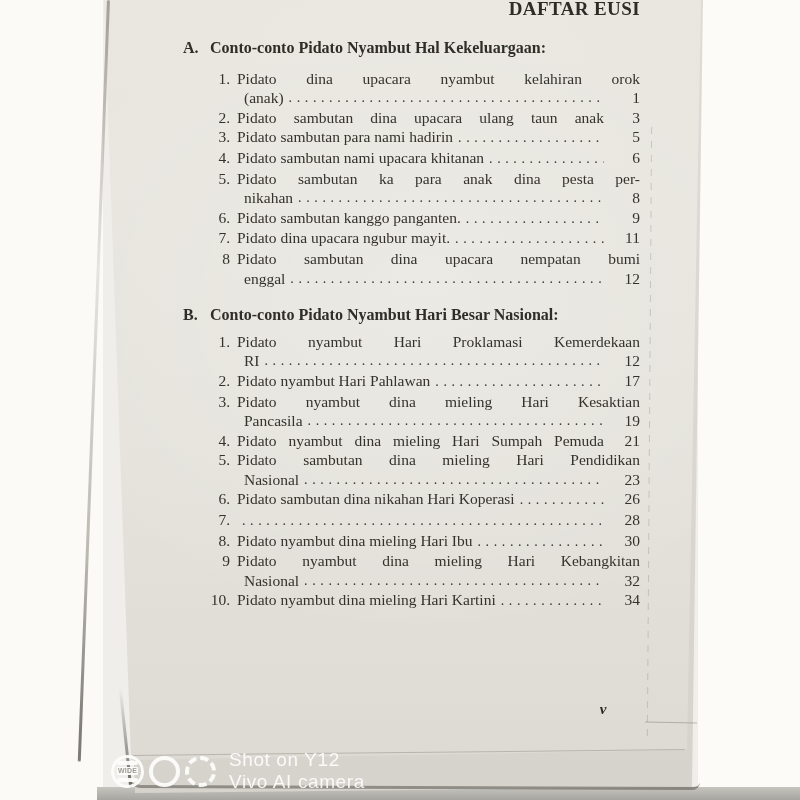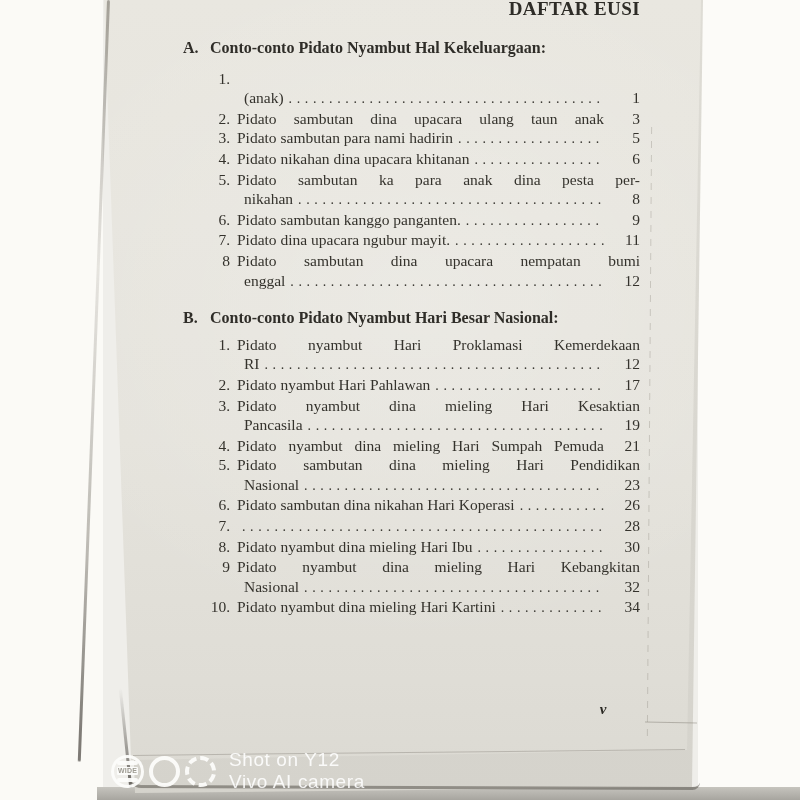--- a/index.html
+++ b/index.html
@@ -50,21 +50,21 @@
   .title{font-size:19px;font-weight:bold;text-align:right;letter-spacing:0.4px;
        line-height:18px;margin:0 0 0 8px;color:#2e2c27;}
   .header{display:flex;font-weight:bold;font-size:16px;color:#2f2d28;}
   .header .lbl{width:27px;flex:none;}
   .hdr-a{margin-top:20px;margin-bottom:11px;}
   .hdr-b{margin-top:17px;margin-bottom:7px;}
   .row{display:flex;align-items:baseline;padding-left:24px;}
   .num{width:30px;flex:none;text-align:right;padding-right:7px;box-sizing:border-box;}
   .txt{white-space:nowrap;}
   .fill{flex:1;white-space:normal;text-align:justify;text-align-last:justify;}
-  .cont{padding-left:61px;}
+  .cont{padding-left:61px;align-items:center;}
   .leader{flex:1;overflow:hidden;white-space:nowrap;letter-spacing:4.6px;
        padding-left:5px;color:#3c3a34;font-size:14px;}
   .pg{width:36px;flex:none;text-align:right;}
   .roman{position:absolute;left:583px;top:701px;width:40px;text-align:center;
        font-style:italic;font-weight:bold;font-size:15px;color:#2b2924;}
 
   
   .watermark{position:absolute;left:111px;top:749px;display:flex;align-items:center;
        font-family:"Liberation Sans", sans-serif;opacity:0.95;}
   .wm-icons{display:flex;align-items:center;gap:5px;}
@@ -100,20 +100,21 @@
   <div class="content">
     <div class="title">DAFTAR EUSI</div>
 
     <div class="header hdr-a">
       <span class="lbl">A.</span>
       <span>Conto-conto Pidato Nyambut Hal Kekeluargaan:</span>
     </div>
 
     <div class="row">
       <span class="num">1.</span>
+      <span class="fill">Pidato dina upacara nyambut kelahiran orok</span>
     </div>
     <div class="row cont">
       <span class="txt">(anak)</span>
       <span class="leader">..........................................................................................</span>
       <span class="pg">1</span>
     </div>
 
     <div class="row">
       <span class="num">2.</span>
       <span class="fill">Pidato sambutan dina upacara ulang taun anak</span>
@@ -122,21 +123,21 @@
 
     <div class="row">
       <span class="num">3.</span>
       <span class="txt">Pidato sambutan para nami hadirin</span>
       <span class="leader">..........................................................................................</span>
       <span class="pg">5</span>
     </div>
 
     <div class="row">
       <span class="num">4.</span>
-      <span class="txt">Pidato nikahan dina upacara khitanan</span>
+      <span class="txt">Pidato sambutan nami upacara khitanan</span>
       <span class="leader">..........................................................................................</span>
       <span class="pg">6</span>
     </div>
 
     <div class="row">
       <span class="num">5.</span>
       <span class="fill">Pidato sambutan ka para anak dina pesta per-</span>
     </div>
     <div class="row cont">
       <span class="txt">nikahan</span>

